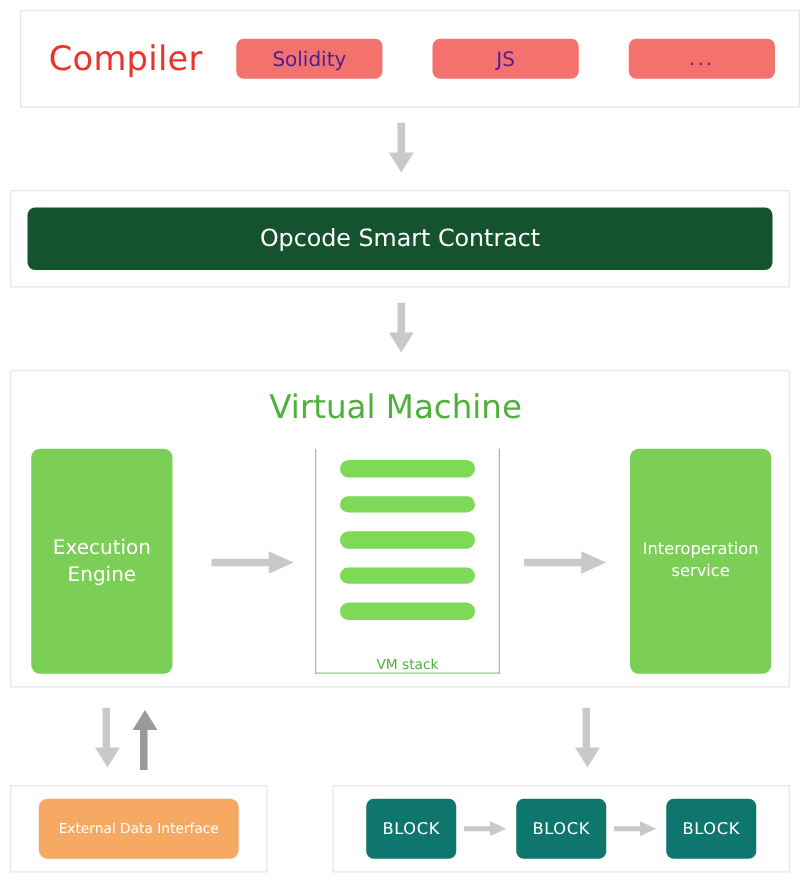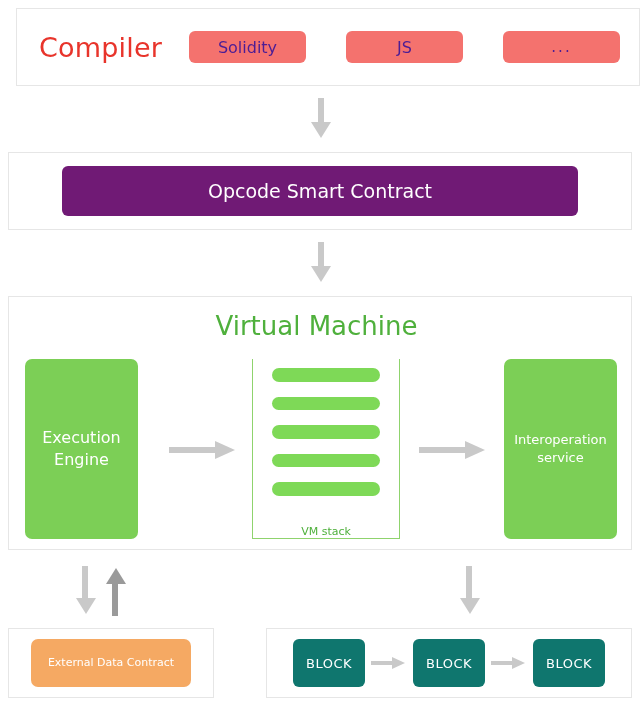--- a/index.html
+++ b/index.html
@@ -68,24 +68,24 @@
   #opcode-panel {
     left: 8px;
     top: 152px;
     width: 624px;
     height: 78px;
     display: flex;
     align-items: center;
     justify-content: center;
   }
   .opcode-box {
-    background: #701a75;
+    background: #14532d;
     color: #ffffff;
     border-radius: 6px;
-    width: 516px;
+    width: 596px;
     height: 50px;
     display: flex;
     align-items: center;
     justify-content: center;
     font-size: 19px;
   }
 
   
   #vm-panel {
     left: 8px;
@@ -280,21 +280,21 @@
     <rect x="8" y="16" width="6" height="34" fill="#9a9a9a"></rect>
     <polygon points="2,18 22,18 12,2" fill="#9a9a9a"></polygon>
   </svg>
 
   <svg class="arrow" style="left:458px; top:566px;" width="24" height="50" viewBox="0 0 24 50">
     <rect x="8" y="0" width="6" height="34" fill="#c9c9c9"></rect>
     <polygon points="2,32 22,32 12,48" fill="#c9c9c9"></polygon>
   </svg>
 
   <div class="panel" id="external-panel">
-    <div class="external-box">External Data Contract</div>
+    <div class="external-box">External Data Interface</div>
   </div>
 
   <div class="panel" id="blockchain-panel">
     <div class="block-box">BLOCK</div>
 
     <div class="block-arrow">
       <svg width="36" height="14" viewBox="0 0 36 14">
         <rect x="0" y="5" width="24" height="4" fill="#c9c9c9"></rect>
         <polygon points="21,1 21,13 34,7" fill="#c9c9c9"></polygon>
       </svg>

